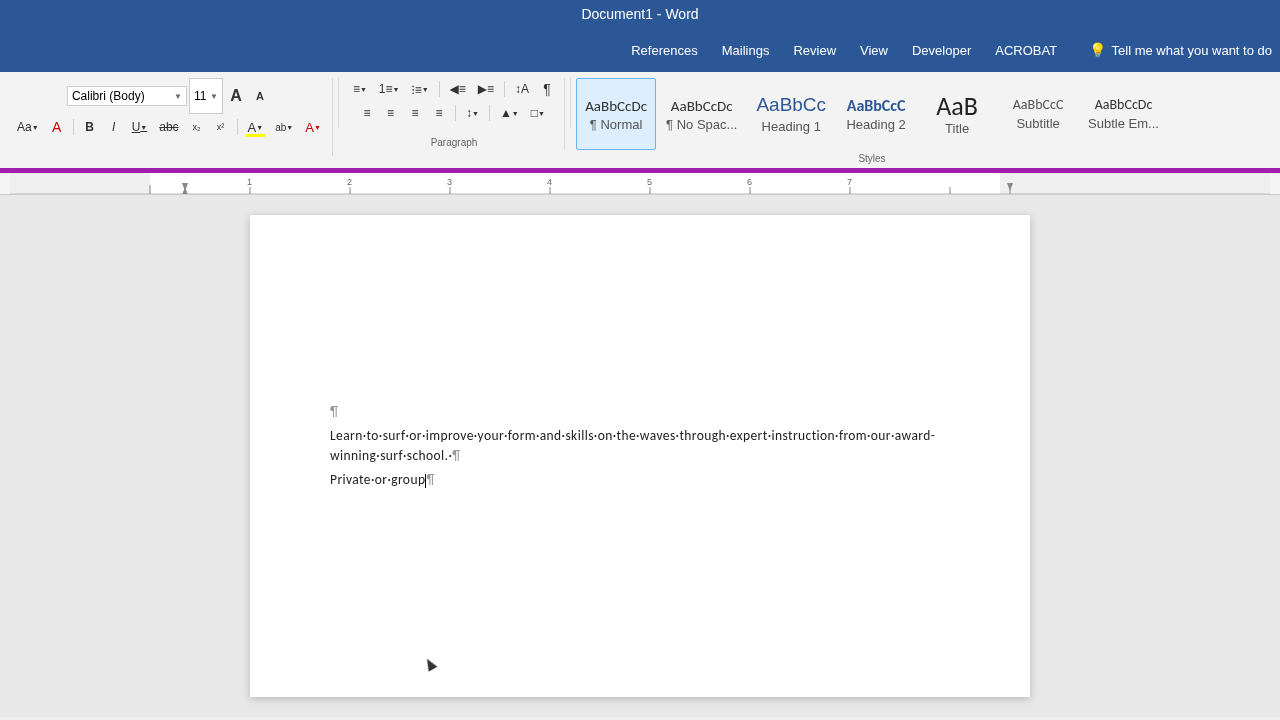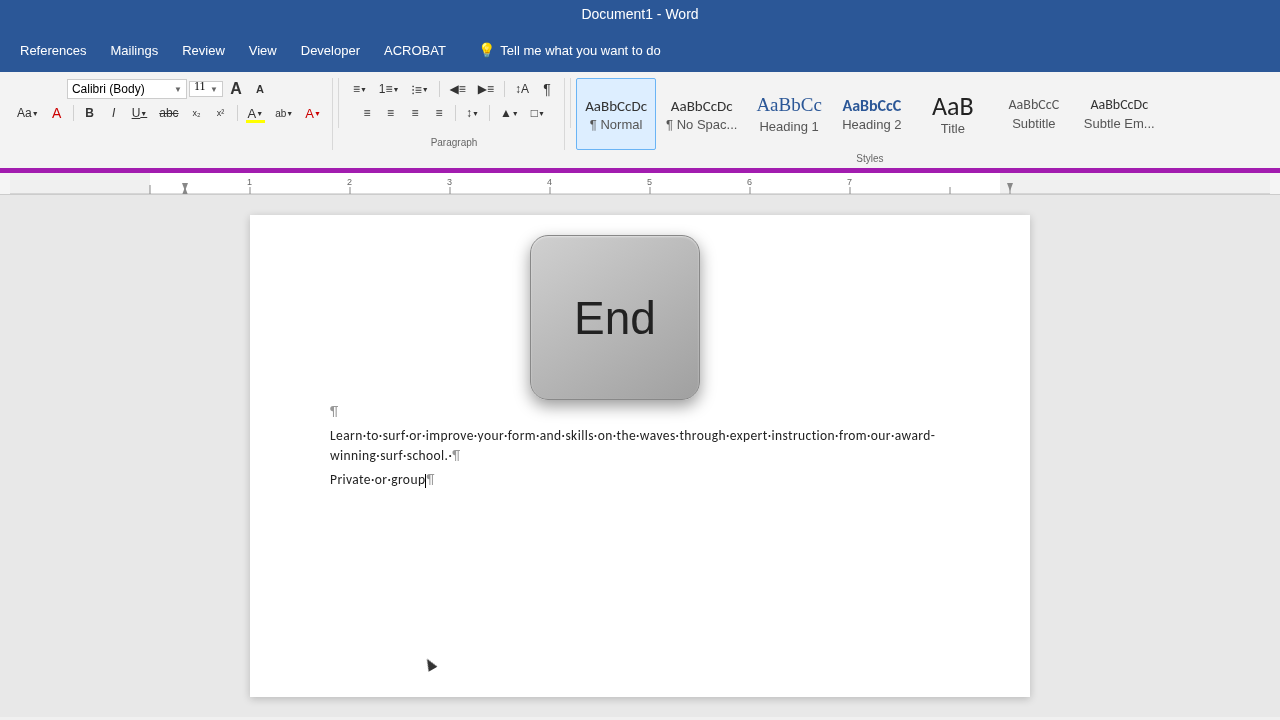--- a/index.html
+++ b/index.html
@@ -15,20 +15,21 @@
       font-weight: 400;
     }
 
     
     .menu-bar {
       background: #2b5797;
       display: flex;
       align-items: center;
       padding: 0 8px;
       height: 44px;
+      justify-content: flex-end;
     }
     .menu-item {
       color: white;
       font-size: 13px;
       padding: 8px 12px;
       cursor: pointer;
       border-radius: 3px;
     }
     .tell-me {
       display: flex;
@@ -234,26 +235,25 @@
       display: flex;
       align-items: center;
       width: 120px;
       cursor: pointer;
     }
     .font-size-box {
       border: 1px solid #ccc;
       background: white;
       font-size: 12px;
       padding: 2px 4px;
-      height: 16px;
-      display: flex;
-      align-items: flex-end;
+      height: 36px;
+      display: flex;
+      align-items: center;
       width: 34px;
       cursor: pointer;
-      font-family: Liberation Serif, serif;
     }
   </style>
 </head>
 <body>
 
 <div class="title-bar">
   <span>Document1  -  Word</span>
 </div>
 
 <div class="menu-bar">
@@ -339,21 +339,21 @@
         <div class="style-preview" style="font-size:15px; font-family:Calibri,Arial,sans-serif; color:#333;">AaBbCcDc</div>
         <div class="style-label">¶ Normal</div>
       </div>
 
       <div class="style-item style-nospace">
         <div class="style-preview" style="font-size:15px; font-family:Calibri,Arial,sans-serif; color:#333;">AaBbCcDc</div>
         <div class="style-label">¶ No Spac...</div>
       </div>
 
       <div class="style-item style-h1">
-        <div class="style-preview" style="font-size:19px; font-family:Liberation Serif, serif; color:#2b5797; font-weight:normal;">AaBbCc</div>
+        <div class="style-preview" style="font-size:19px; font-family:Liberation Sans, sans-serif; color:#2b5797; font-weight:normal;">AaBbCc</div>
         <div class="style-label">Heading 1</div>
       </div>
 
       <div class="style-item style-h2">
         <div class="style-preview" style="font-size:16px; font-family:Calibri,Arial,sans-serif; color:#2b5797; font-weight:bold;">AaBbCcC</div>
         <div class="style-label">Heading 2</div>
       </div>
 
       <div class="style-item style-title">
         <div class="style-preview" style="font-size:26px; font-family:Calibri,Arial,sans-serif; color:#222; font-weight:normal; line-height:1;">AaB</div>
@@ -410,23 +410,20 @@
       <polygon points="172,10 178,10 175,18" fill="#888"></polygon>
       <polygon points="172,22 178,22 175,14" fill="#888"></polygon>
       <polygon points="997,10 1003,10 1000,18" fill="#888"></polygon>
     </svg>
   </div>
 </div>
 
 <div class="doc-area">
   <div class="page">
 
-    <div class="end-key">
-      <span class="end-key-text">End</span>
-    </div>
 
     <div style="margin-top: 148px;">
 
 
       <div class="doc-line doc-blank">
         <span class="pilcrow">¶</span>
       </div>
 
       <div class="doc-line doc-para">
         <span>Learn·to·surf·or·improve·your·form·and·skills·on·the·waves·through·expert·instruction·from·our·award-winning·surf·school.·</span><span class="pilcrow">¶</span>

